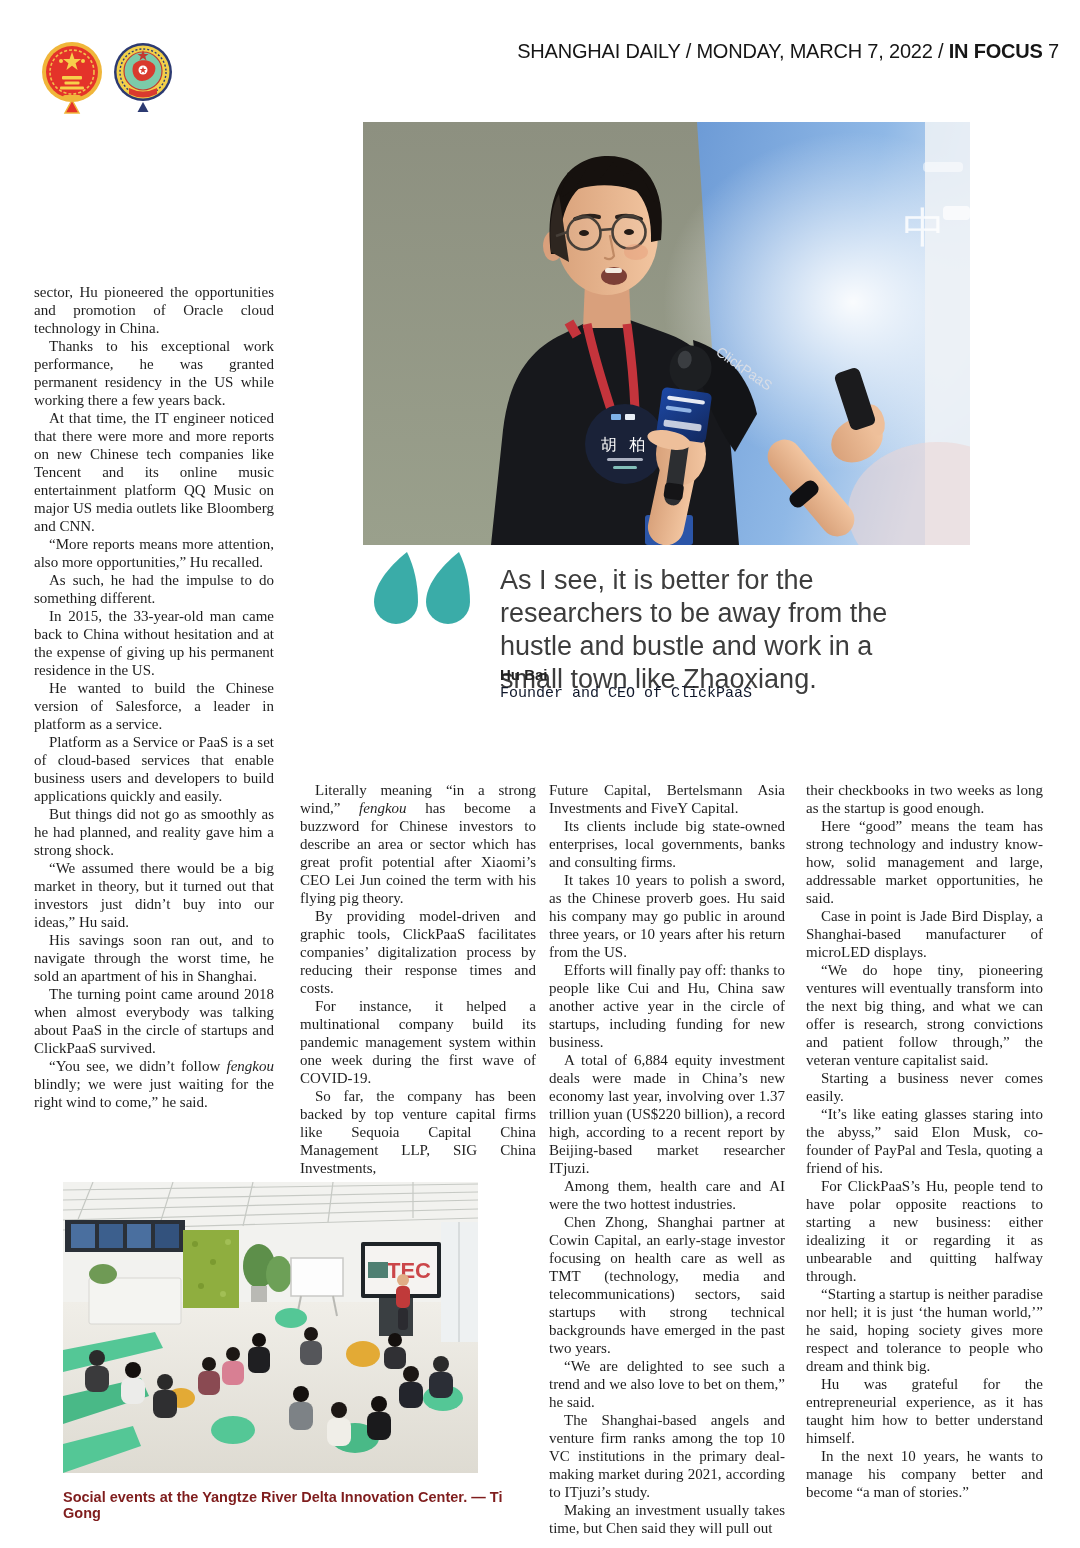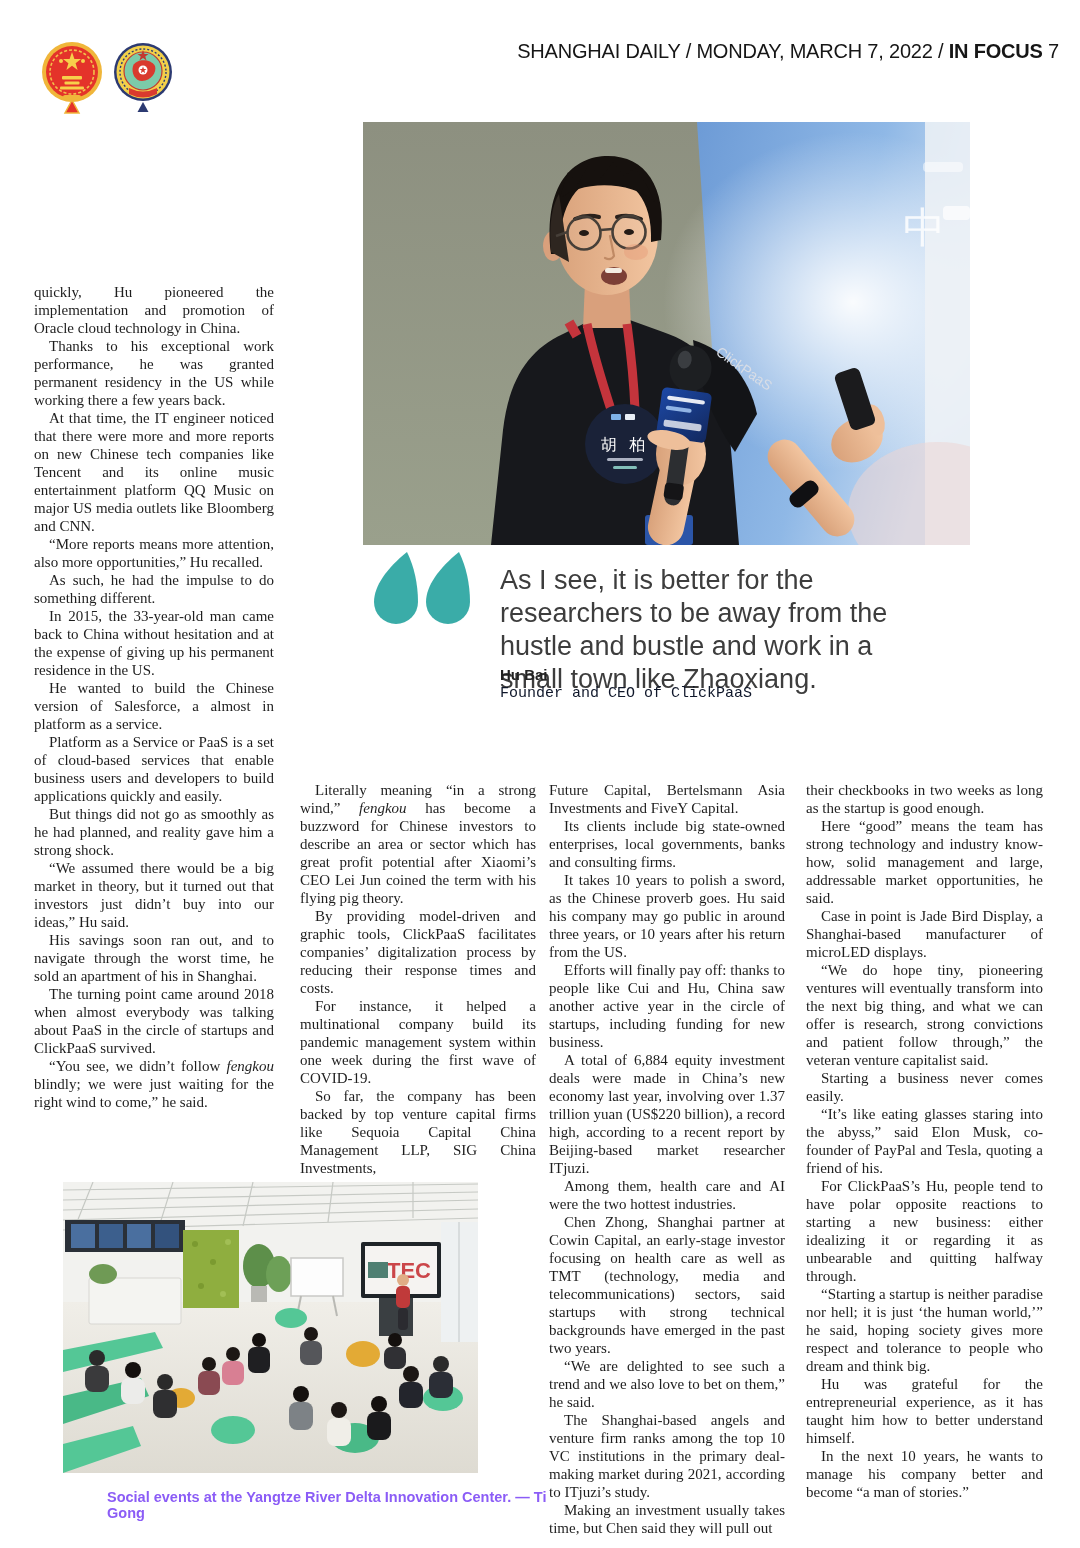--- a/index.html
+++ b/index.html
@@ -26,21 +26,21 @@
   .article-col{position:absolute;text-align:justify;font-size:15px;line-height:18px;color:#1e1e1e;}
   .article-col p{margin:0;text-indent:15px;}
   .article-col p.noindent{text-indent:0;}
   .article-col em{font-style:italic;}
   .c1{left:34px; top:283px; width:240px;}
   .c2{left:300px;top:781px; width:236px;}
   .c3{left:549px;top:781px; width:236px;}
   .c4{left:806px;top:781px; width:237px;}
   
   #photo-caption{position:absolute;left:63px;top:1489px;width:480px;
-                 font-family:"Liberation Sans",sans-serif;font-size:14.5px;font-weight:bold;color:#8b5cf6;margin-left:44px;}
+                 font-family:"Liberation Sans",sans-serif;font-size:14.5px;font-weight:bold;color:#7f1d1d;}
 </style>
 </head>
 <body>
 
 <div id="page">
 
   <div id="emblems">
     <svg width="64" height="76" viewBox="0 0 64 76">
       <circle cx="32" cy="34" r="30" fill="#f0b63a"></circle>
       <circle cx="32" cy="34" r="26" fill="#e4332a"></circle>
@@ -179,27 +179,27 @@
 
   <svg id="quote-mark" viewBox="0 0 100 78">
     <path d="M33,0 C13,16 0,34 0,50 a22,22 0 1 0 44,0 C44,32 40,14 33,0 Z" fill="#3aaca8"></path>
     <path d="M85,0 C65,16 52,34 52,50 a22,22 0 1 0 44,0 C96,32 92,14 85,0 Z" fill="#3aaca8"></path>
   </svg>
   <div id="quote-text">As I see, it is better for the researchers to be away from the hustle and bustle and work in a small town like Zhaoxiang.</div>
   <div id="quote-author">Hu Bai</div>
   <div id="quote-author-title">Founder and CEO of ClickPaaS</div>
 
   <div class="article-col c1">
-      <p class="noindent"><span>quickly, Hu pioneered the implementation and promotion of Oracle cloud technology in China.</span></p>
+      <p class="noindent"><span>sector, Hu pioneered the opportunities and promotion of Oracle cloud technology in China.</span></p>
       <p><span>Thanks to his exceptional work performance, he was granted permanent residency in the US while working there a few years back.</span></p>
       <p><span>At that time, the IT engineer noticed that there were more and more reports on new Chinese tech companies like Tencent and its online music entertainment platform QQ Music on major US media outlets like Bloomberg and CNN.</span></p>
       <p><span>“More reports means more attention, also more opportunities,” Hu recalled.</span></p>
       <p><span>As such, he had the impulse to do something different.</span></p>
       <p><span>In 2015, the 33-year-old man came back to China without hesitation and at the expense of giving up his permanent residence in the US.</span></p>
-      <p><span>He wanted to build the Chinese version of Salesforce, a almost in platform as a service.</span></p>
+      <p><span>He wanted to build the Chinese version of Salesforce, a leader in platform as a service.</span></p>
       <p><span>Platform as a Service or PaaS is a set of cloud-based services that enable business users and developers to build applications quickly and easily.</span></p>
       <p><span>But things did not go as smoothly as he had planned, and reality gave him a strong shock.</span></p>
       <p><span>“We assumed there would be a big market in theory, but it turned out that investors just didn’t buy into our ideas,” Hu said.</span></p>
       <p><span>His savings soon ran out, and to navigate through the worst time, he sold an apartment of his in Shanghai.</span></p>
       <p><span>The turning point came around 2018 when almost everybody was talking about PaaS in the circle of startups and ClickPaaS survived.</span></p>
       <p><span>“You see, we didn’t follow </span><em>fengkou</em><span> blindly; we were just waiting for the right wind to come,” he said.</span></p>
     </div>
   <div class="article-col c2">
       <p><span>Literally meaning “in a strong wind,” </span><em>fengkou</em><span> has become a buzzword for Chinese investors to describe an area or sector which has great profit potential after Xiaomi’s CEO Lei Jun coined the term with his flying pig theory.</span></p>
       <p><span>By providing model-driven and graphic tools, ClickPaaS facilitates companies’ digitalization process by reducing their response times and costs.</span></p>

